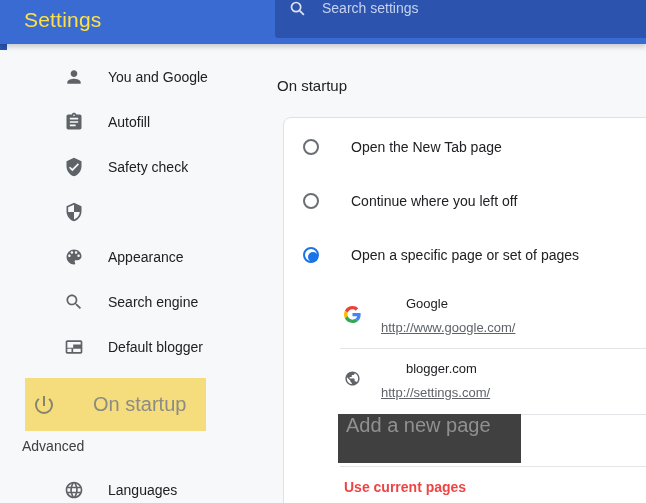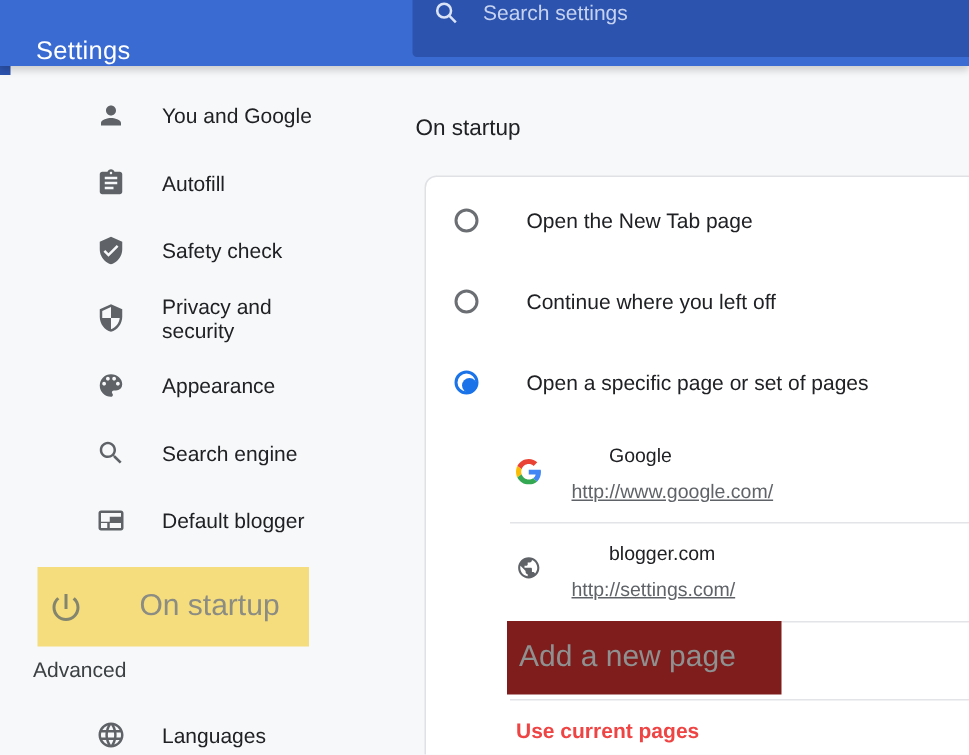--- a/index.html
+++ b/index.html
@@ -8,22 +8,22 @@
     font-family:"Liberation Sans","DejaVu Sans",sans-serif;
     background:#f7f8f9; position:relative; color:#202124;
   }
 
   
   .header {
     position:absolute; left:0; top:0; width:646px; height:44px;
     background:#3a6bd2; box-shadow:0 3px 5px rgba(0,0,0,.18); z-index:5;
   }
   .header-title {
-    position:absolute; left:24px; top:24px; color:#ffffff;
-    font-size:17px; letter-spacing:.2px;
+    position:absolute; left:24px; top:8px; color:#fde047;
+    font-size:21px; letter-spacing:.2px;
   }
   .search-box {
     position:absolute; left:275px; top:0; width:401px; height:38px;
     background:#2c54af; border-radius:0 0 0 3px; display:flex; 
   }
   .search-box svg { margin-left:14px; }
   .search-placeholder { margin-left:16px; color:#c6d2ef; font-size:14px; }
   .header-artifact {
     position:absolute; left:0; top:44px; width:7px; height:6px; background:#2c54af;
   }
@@ -68,21 +68,21 @@
   .page-entry { position:absolute; cursor:pointer; }
   .favicon { position:absolute; width:17px; height:17px; }
   .favicon svg { width:100%; height:100%; display:block; }
   .page-title { font-size:13px; color:#202124;margin-left:25px; }
   .page-url { font-size:13px; color:#5f6368; margin-top:9px;text-decoration:underline; }
 
   .divider { position:absolute; left:56px; right:0; height:1px; background:#e2e4e7; }
 
   .add-highlight {
     position:absolute; left:54px; top:296px; width:183px; height:49px;
-    background:#7f1d1d; display:flex; align-items:center; cursor:pointer;
+    background:#404040; display:flex; align-items:flex-start; cursor:pointer;
   }
   .add-highlight .lbl { margin-left:8px; font-size:20px; color:#8f9090; }
 
   .link-btn {
     position:absolute; left:60px; top:361px; font-size:14px; font-weight:bold;
     color:#ef4444; cursor:pointer;
   }
 </style>
 </head>
 <body>
@@ -127,21 +127,20 @@
       </span>
     <span class="lbl">Safety check</span>
   </div>
 
   <div class="side-row" style="top:146px">
     <span class="ic">
         <svg viewBox="0 0 24 24">
           <path d="M12 1L3 5v6c0 5.55 3.84 10.74 9 12 5.16-1.26 9-6.45 9-12V5l-9-4zm0 10.99h7c-.53 4.12-3.28 7.79-7 8.94V12H5V6.3l7-3.11v8.8z"></path>
         </svg>
       </span>
-    <span class="lbl">Privacy and security</span>
   </div>
 
   <div class="side-row" style="top:191px">
     <span class="ic">
         <svg viewBox="0 0 24 24">
           <path d="M12 3a9 9 0 0 0 0 18c.83 0 1.5-.67 1.5-1.5 0-.39-.15-.74-.39-1.01-.23-.26-.38-.61-.38-.99 0-.83.67-1.5 1.5-1.5H16a5 5 0 0 0 5-5c0-4.42-4.03-8-9-8zm-5.5 9c-.83 0-1.5-.67-1.5-1.5S5.67 9 6.5 9 8 9.67 8 10.5 7.33 12 6.5 12zm3-4C8.67 8 8 7.33 8 6.5S8.67 5 9.5 5s1.5.67 1.5 1.5S10.33 8 9.5 8zm5 0c-.83 0-1.5-.67-1.5-1.5S13.67 5 14.5 5s1.5.67 1.5 1.5S15.33 8 14.5 8zm3 4c-.83 0-1.5-.67-1.5-1.5S16.67 9 17.5 9s1.5.67 1.5 1.5-.67 1.5-1.5 1.5z"></path>
         </svg>
       </span>
     <span class="lbl">Appearance</span>
   </div>

